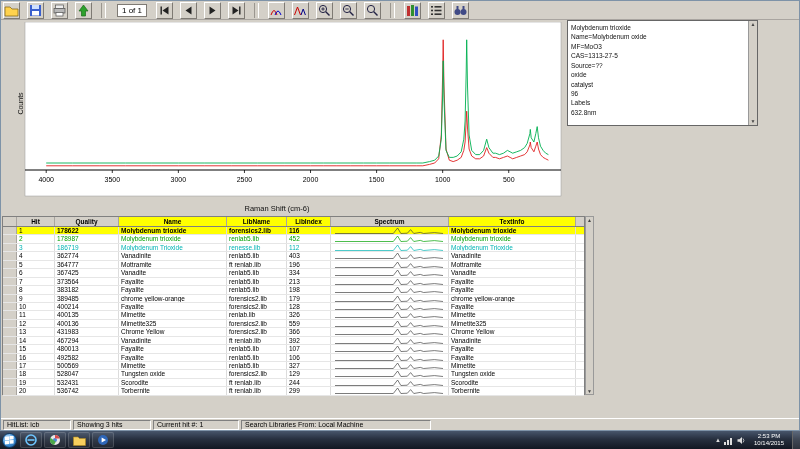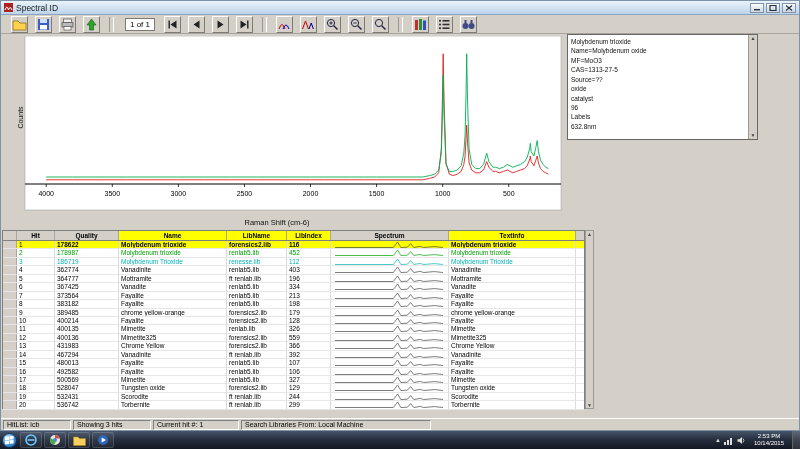--- a/index.html
+++ b/index.html
@@ -8,21 +8,21 @@
   #app-window{height:431px;background:#d4d0c8;display:flex;flex-direction:column;border:1px solid #7e93a8}
   
   .titlebar{height:14px;background:linear-gradient(#eaf3fc,#bcd3ea);display:flex;align-items:center;padding:0 3px;border-bottom:1px solid #8aa4c0;flex:0 0 14px}
   .app-icon{width:9px;height:9px;flex:0 0 9px}
   .title-text{font-size:8.5px;color:#1a1a1a;margin-left:3px;flex:1;white-space:nowrap}
   .win-btn{width:14px;height:10px;margin-left:2px;background:linear-gradient(#fdfdfd,#ccd6e2);border:1px solid #8294a8;display:flex;align-items:center;justify-content:center;padding:0}
   
   .menubar{height:11px;display:flex;align-items:center;background:#d4d0c8;border-bottom:1px solid #b5b1aa;padding-left:2px;flex:0 0 11px}
   .menu-item{font-size:8px;padding:0 5px;color:#111;cursor:default}
   
-  .toolbar{height:19px;display:flex;align-items:center;background:#d4d0c8;border-bottom:1px solid #a9a5a0;padding-left:10px;gap:7px;flex:0 0 19px}
+  .toolbar{height:19px;display:flex;align-items:center;background:#d4d0c8;border-bottom:1px solid #a9a5a0;padding-left:2px;gap:7px;flex:0 0 19px}
   .tb{width:17px;height:17px;background:#d4d0c8;border:1px solid;border-color:#fff #7e7a74 #7e7a74 #fff;display:flex;align-items:center;justify-content:center;padding:0}
   .tb-sep{width:5px;height:15px;border-left:1px solid #9a968f;border-right:1px solid #fff;margin:0 2px}
   .page-ind{font-size:8px;background:#fff;border:1px solid #7e7a74;padding:0 4px;height:13px;line-height:11px;margin:0 2px;color:#000}
   
   .content{position:relative;flex:1;background:#d4d0c8;overflow:hidden}
   .chart-area{position:absolute;left:0;top:0;width:562px;height:196px}
   .y-label{position:absolute;left:-1px;top:80px;transform:rotate(-90deg);transform-origin:center;font-size:7px;color:#111;width:40px;text-align:center}
   #spectrum-svg{position:absolute;left:8px;top:2px}
   .x-label{position:absolute;left:0;right:10px;bottom:3px;text-align:center;font-size:7.5px;color:#111}
   .info-panel{position:absolute;left:566px;top:0;width:191px;height:106px;background:#fff;border:1px solid #666;font-size:6.5px;line-height:1.45;color:#111;padding:2px 10px 2px 3px;overflow:hidden}
@@ -47,42 +47,20 @@
   .tray{margin-left:auto;display:flex;align-items:center;gap:3px;color:#eee}
   .tray-glyph{font-size:6px;color:#ddd}
   .clock{text-align:center;font-size:6px;line-height:7px;color:#fff;padding:0 5px}
   .show-desktop{width:8px;height:18px;background:rgba(255,255,255,0.12);border-left:1px solid #666}
 </style>
 </head>
 <body>
 
 <div id="app-window">
 
-  <div class="titlebar">
-    <svg class="app-icon" viewBox="0 0 9 9">
-        <rect x="0" y="0" width="9" height="9" fill="#b02020"></rect>
-        <path d="M1 7 Q3 1 4.5 7 Q6 2 8 7" stroke="#fff" fill="none" stroke-width="1"></path>
-      </svg>
-    <span class="title-text">Spectral ID</span>
-    <button class="win-btn">
-        <svg width="8" height="6" viewBox="0 0 8 6">
-          <rect x="1" y="4" width="6" height="1.4" fill="#234"></rect>
-        </svg>
-      </button>
-    <button class="win-btn">
-        <svg width="8" height="6" viewBox="0 0 8 6">
-          <rect x="1" y="0.5" width="6" height="5" fill="none" stroke="#234" stroke-width="1.2"></rect>
-        </svg>
-      </button>
-    <button class="win-btn">
-        <svg width="8" height="6" viewBox="0 0 8 6">
-          <path d="M1 0.5 L7 5.5 M7 0.5 L1 5.5" stroke="#234" stroke-width="1.2"></path>
-        </svg>
-      </button>
-  </div>
 
 
   <div class="toolbar">
     <button class="tb">
         <svg width="15" height="15" viewBox="0 0 15 15">
           <path d="M1 4 h5 l2 2 h6 v7 H1 z" fill="#ffd24d" stroke="#8a6d1a" stroke-width="0.8"></path>
         </svg>
       </button>
     <button class="tb">
         <svg width="15" height="15" viewBox="0 0 15 15">

